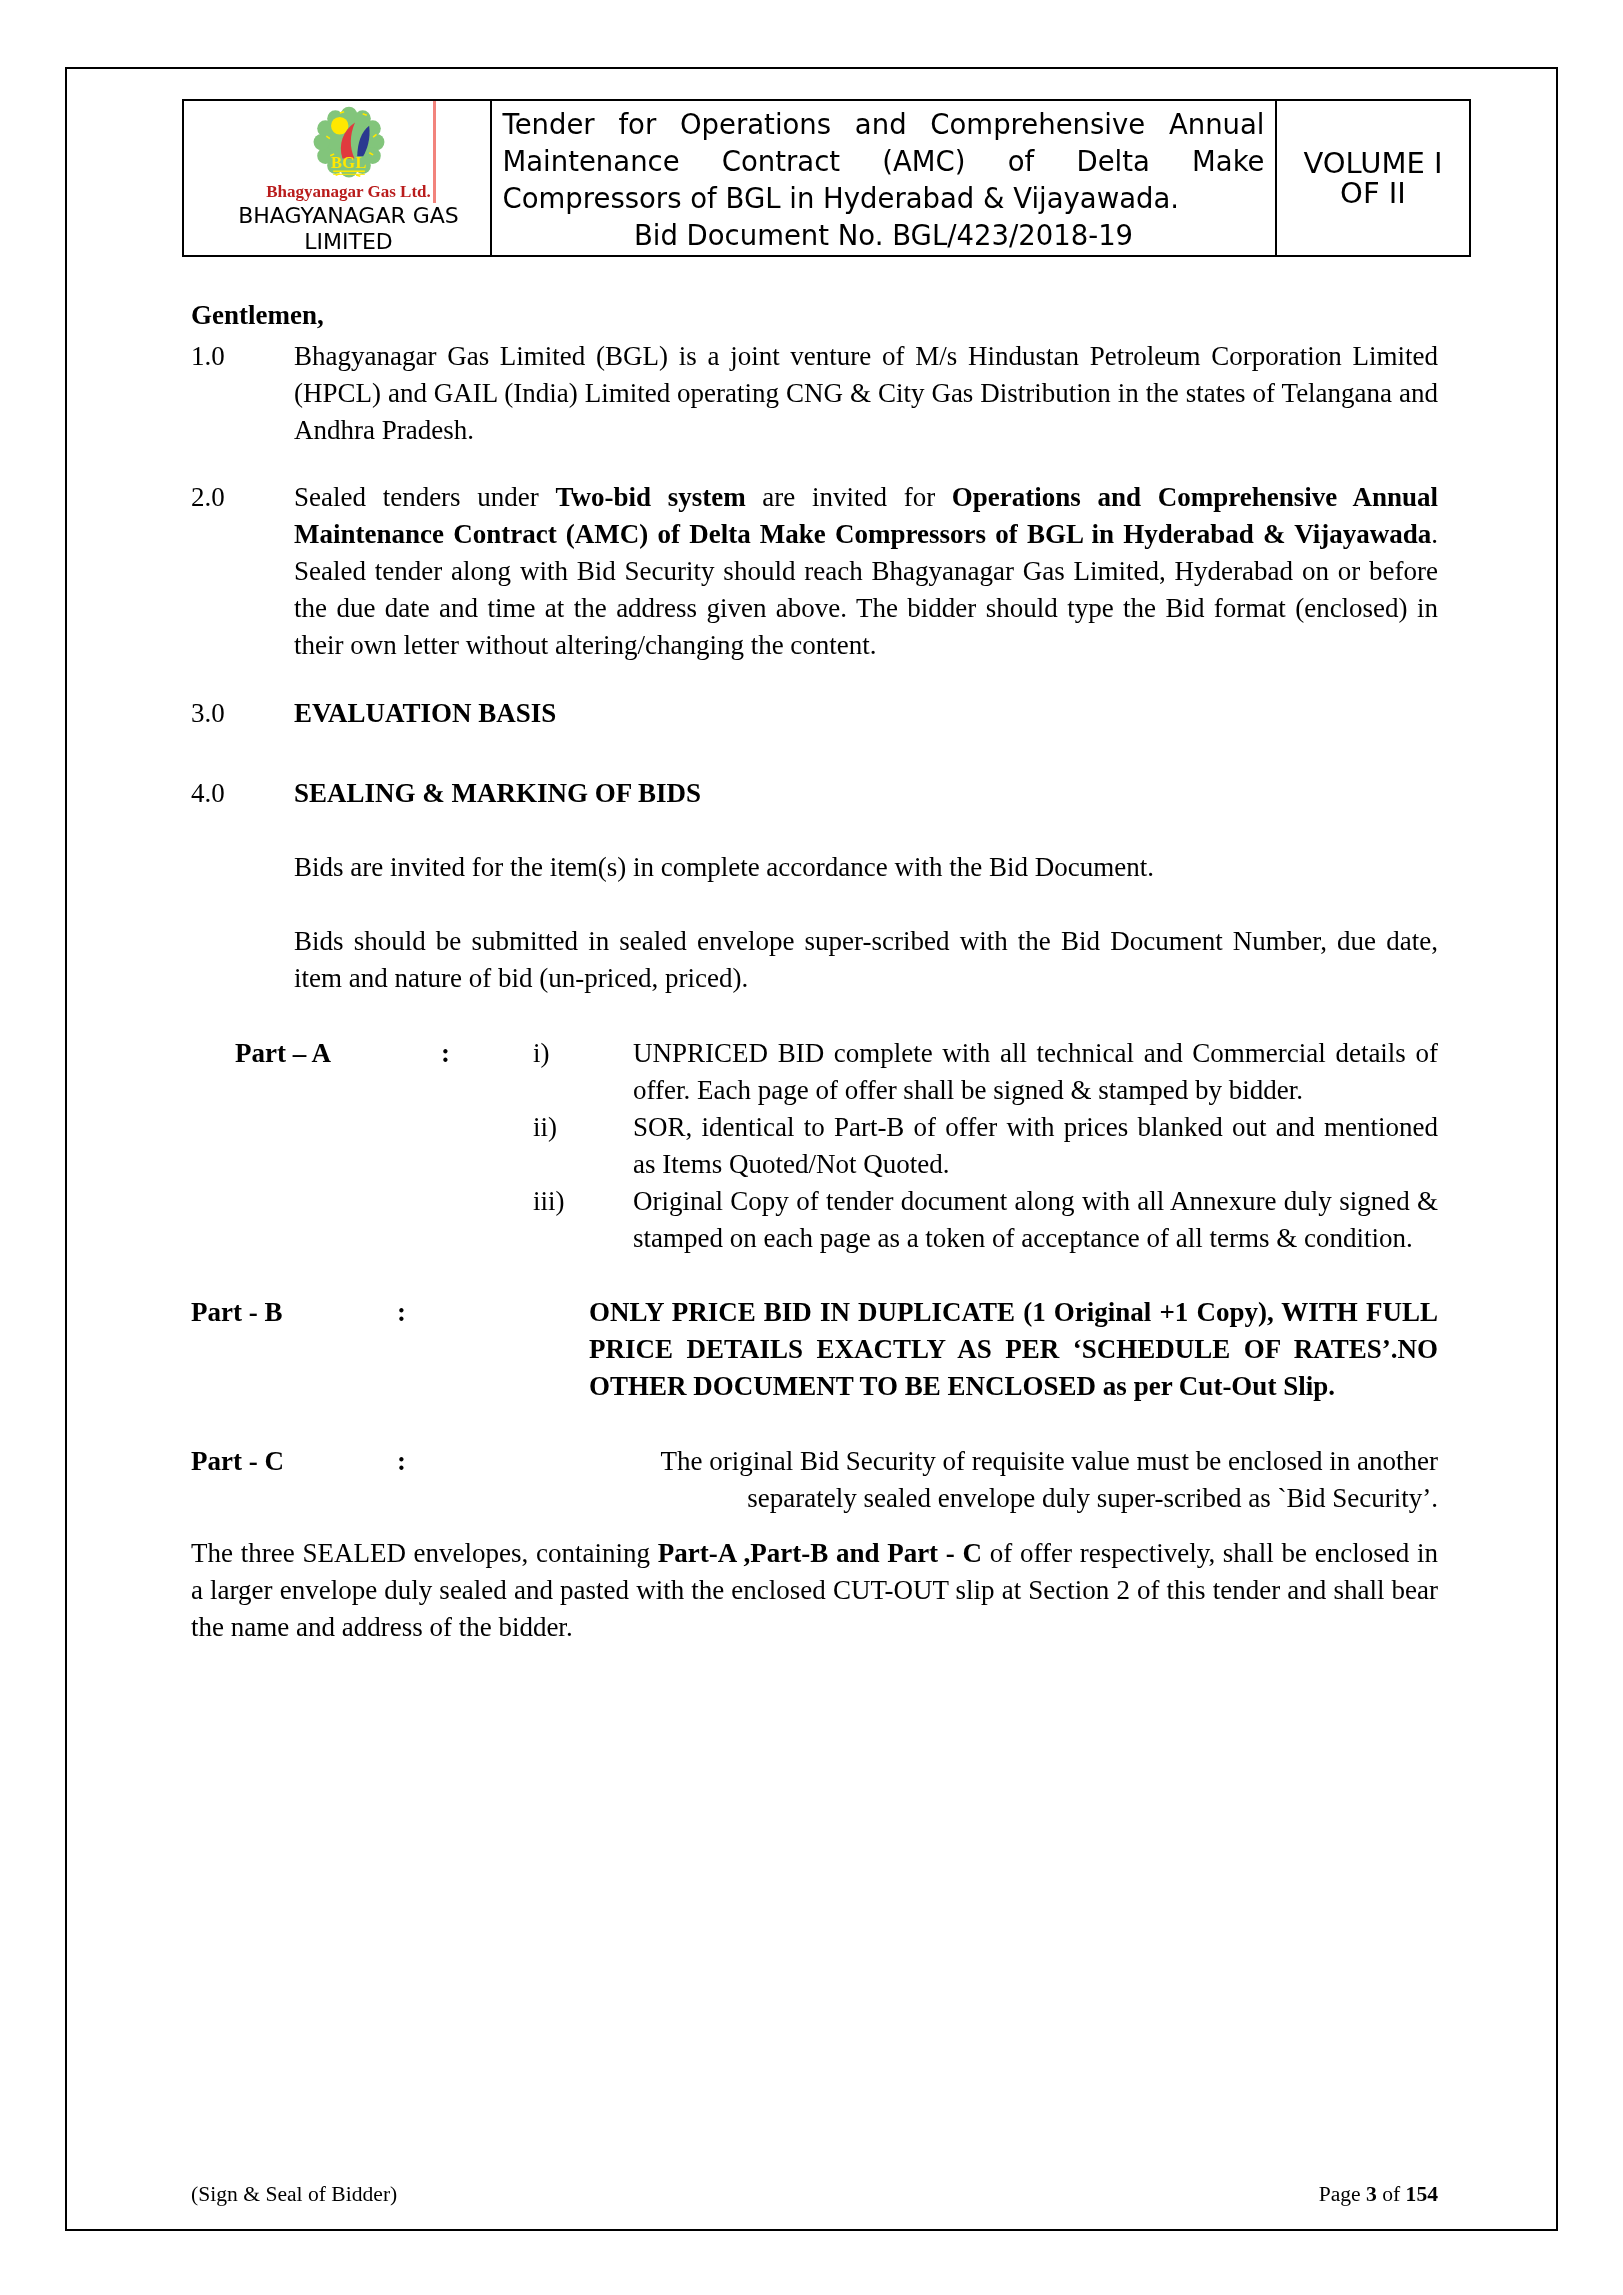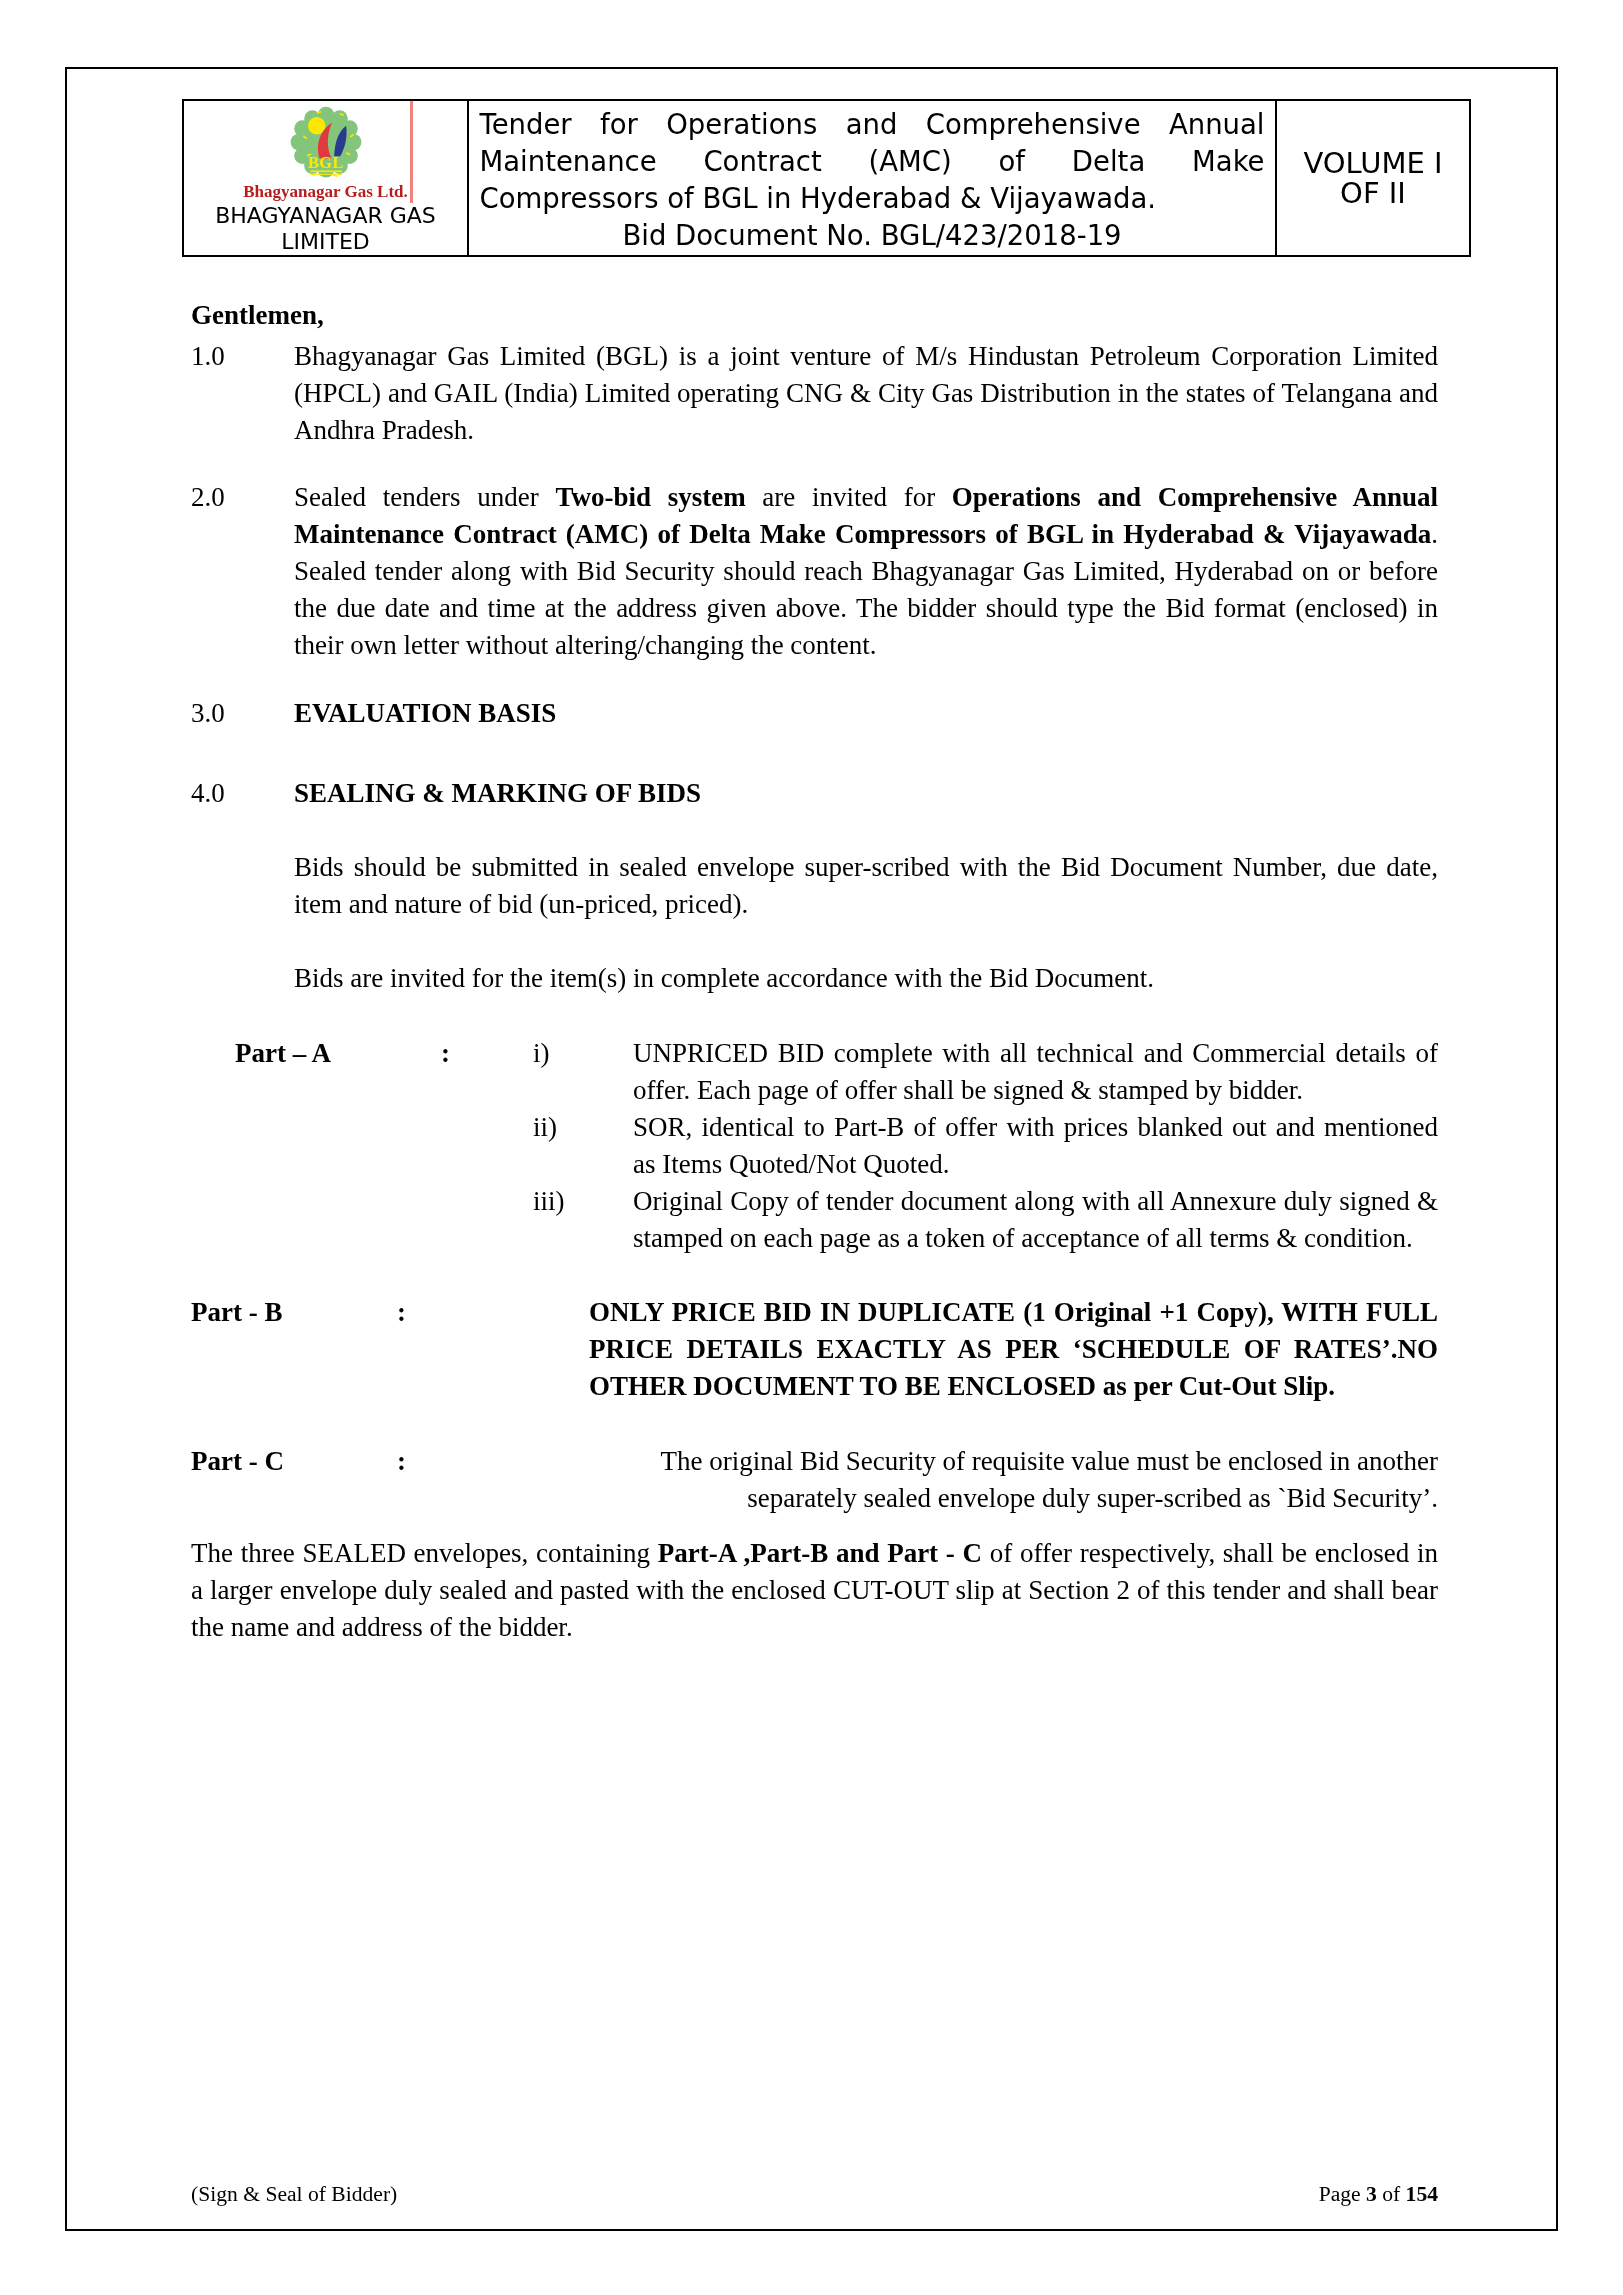--- a/index.html
+++ b/index.html
@@ -12,21 +12,21 @@
     position:absolute;left:65px;top:67px;width:1489px;height:2160px;
     border:2px solid #000;background:#fff;
   }
   
   .header-table{
     position:absolute;left:115px;top:30px;width:1285px;height:154px;
     border:2.6px solid #000;display:flex;box-sizing:content-box;background:#fff;
   }
   .logo-cell{
     width:283px;flex:none;border-right:2.6px solid #000;position:relative;
-    display:flex;flex-direction:column;align-items:center;overflow:hidden;
+    display:flex;flex-direction:column;align-items:center;overflow:hidden;margin-left:23px;
   }
   .red-line{position:absolute;left:226px;top:0;width:2.6px;height:102px;background:#f2837c;}
   .logo-badge{margin-top:3.9px;}
   .brand-sub{
     font-family:"Liberation Serif", serif;font-weight:bold;
     font-size:17px;line-height:18.3px;color:#b91c1c;margin-top:-1.3px;
   }
   .company-name{
     font-family:"DejaVu Sans", sans-serif;font-size:22px;line-height:26px;
     text-align:center;color:#000;margin-top:2px;
@@ -164,22 +164,22 @@
       <div class="sec-num">3.0</div>
       <div class="sec-body">
         <div class="heading">EVALUATION BASIS</div>
       </div>
     </div>
 
     <div class="sec m-s4">
       <div class="sec-num">4.0</div>
       <div class="sec-body">
         <div class="heading">SEALING &amp; MARKING OF BIDS</div>
+        <div class="para gap-above">Bids are invited for the item(s) in complete accordance with the Bid Document.</div>
         <div class="para gap-above">Bids should be submitted in sealed envelope super-scribed with the Bid Document Number, due date, item and nature of bid (un-priced, priced).</div>
-        <div class="para gap-above">Bids are invited for the item(s) in complete accordance with the Bid Document.</div>
       </div>
     </div>
 
     <div class="part m-pa">
       <div class="part-label">Part – A</div>
       <div class="part-colon">:</div>
       <div class="part-items">
         <div class="pitem">
           <div class="pitem-num">i)</div>
           <div class="pitem-text">UNPRICED BID complete with all technical and Commercial details of offer. Each page of offer shall be signed &amp; stamped by bidder.</div>

